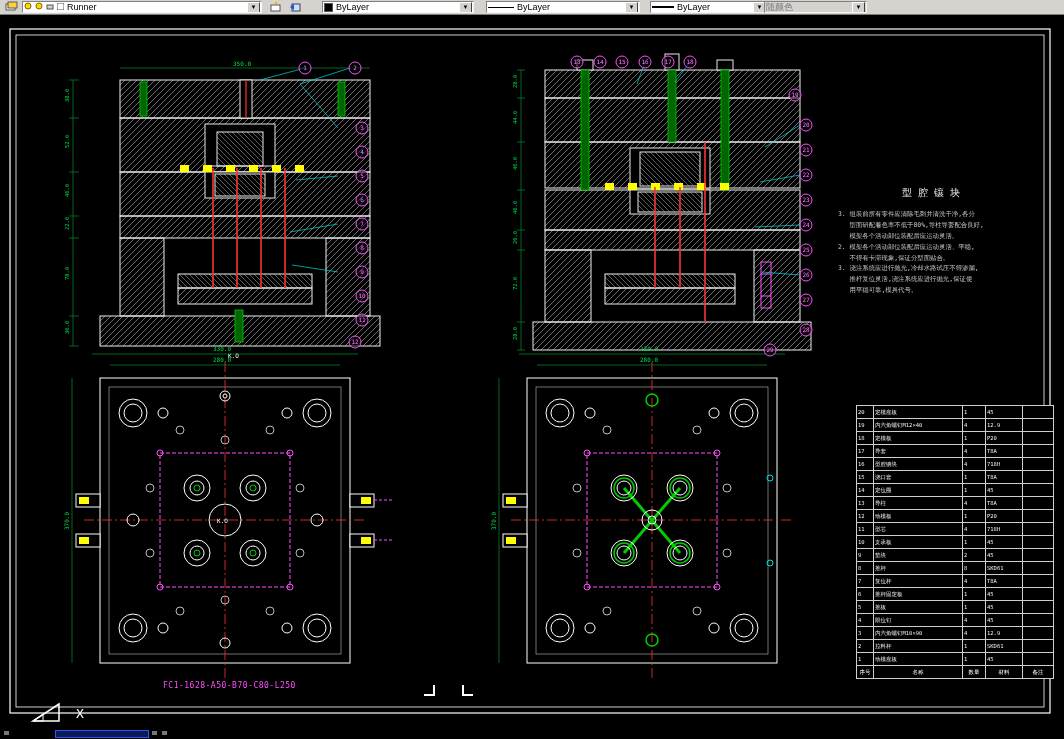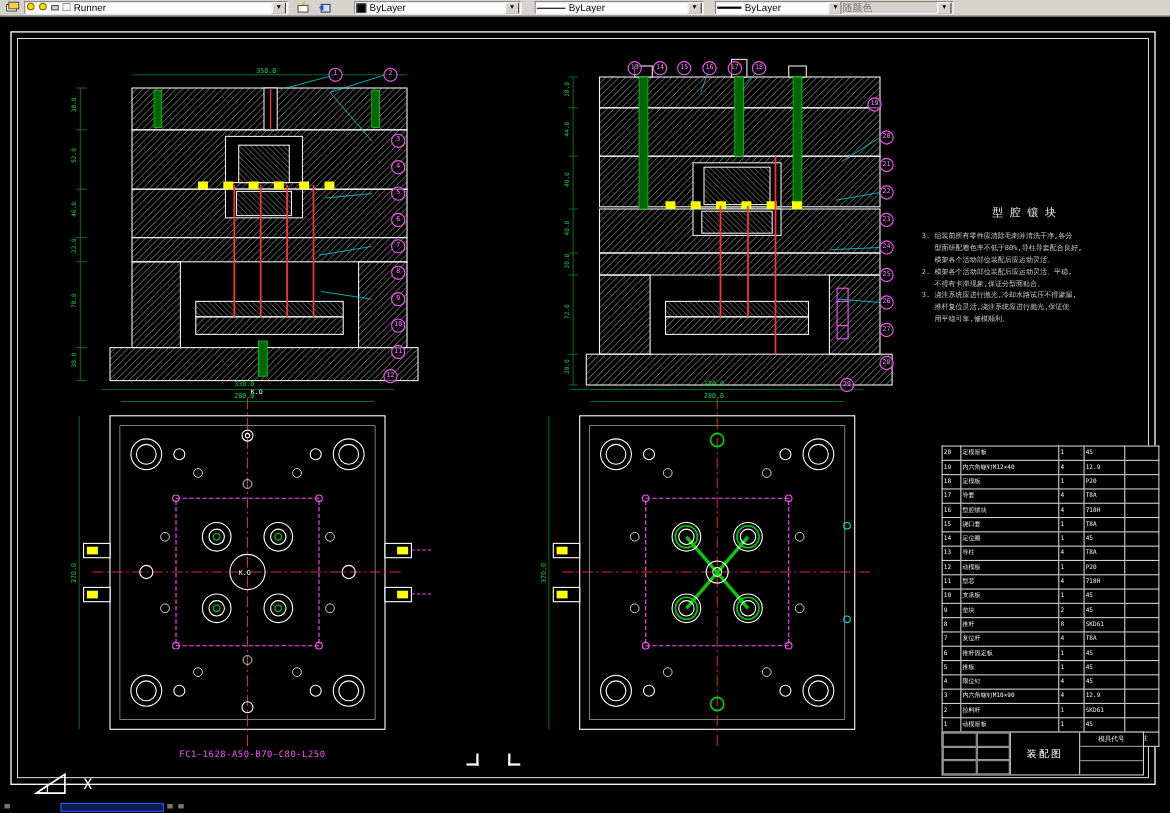--- a/index.html
+++ b/index.html
@@ -517,21 +517,21 @@
     <div class="tech">
       <div class="tech-title">型腔镶块</div>
       <div id="tech-lines">
           <div class="tech-line">3. 组装前所有零件应清除毛刺并清洗干净,各分</div>
           <div class="tech-line">   型面研配着色率不低于80%,导柱导套配合良好,</div>
           <div class="tech-line">   模架各个活动部位装配后应运动灵活。</div>
           <div class="tech-line">2. 模架各个活动部位装配后应运动灵活、平稳,</div>
           <div class="tech-line">   不得有卡滞现象,保证分型面贴合。</div>
           <div class="tech-line">3. 浇注系统应进行抛光,冷却水路试压不得渗漏,</div>
           <div class="tech-line">   推杆复位灵活,浇注系统应进行抛光,保证使</div>
-          <div class="tech-line">   用平稳可靠,修模顺利。</div>
+          <div class="tech-line">   用平稳可靠,模具代号。</div>
         </div>
     </div>
 
     <table class="bom">
       <tbody id="bom-body">
           <tr>
             <td style="width: 14px;">20</td>
             <td style="width: 86px;">定模座板</td>
             <td style="width: 20px;">1</td>
             <td style="width: 34px;">45</td>
@@ -673,36 +673,20 @@
           <tr>
             <td class="bomhead" style="width: 14px;">序号</td>
             <td class="bomhead" style="width: 86px;">名称</td>
             <td class="bomhead" style="width: 20px;">数量</td>
             <td class="bomhead" style="width: 34px;">材料</td>
             <td class="bomhead" style="width: 28px;">备注</td>
           </tr>
         </tbody>
     </table>
 
-    <div class="tblock">
-      <div class="mini">
-        <div></div>
-          <div></div>
-          <div></div>
-          <div></div>
-          <div></div>
-          <div></div>
-      </div>
-      <div class="big">装配图</div>
-      <div class="right">
-        <div class="cell">模具代号</div>
-        <div class="cell"></div>
-        <div class="cell" style="border-bottom:none;"></div>
-      </div>
-    </div>
 
     <div class="label-magenta">FC1-1628-A50-B70-C80-L250</div>
 
     <span class="fold a"></span>
     <span class="fold b"></span>
 
     <span class="psicon">
       <svg width="34" height="24">
           <polygon points="3,21 29,21 29,4" fill="none" stroke="#fff" stroke-width="1.5"></polygon>
           <polygon points="3,21 13,21 13,14" fill="none" stroke="#fff" stroke-width="1"></polygon>

